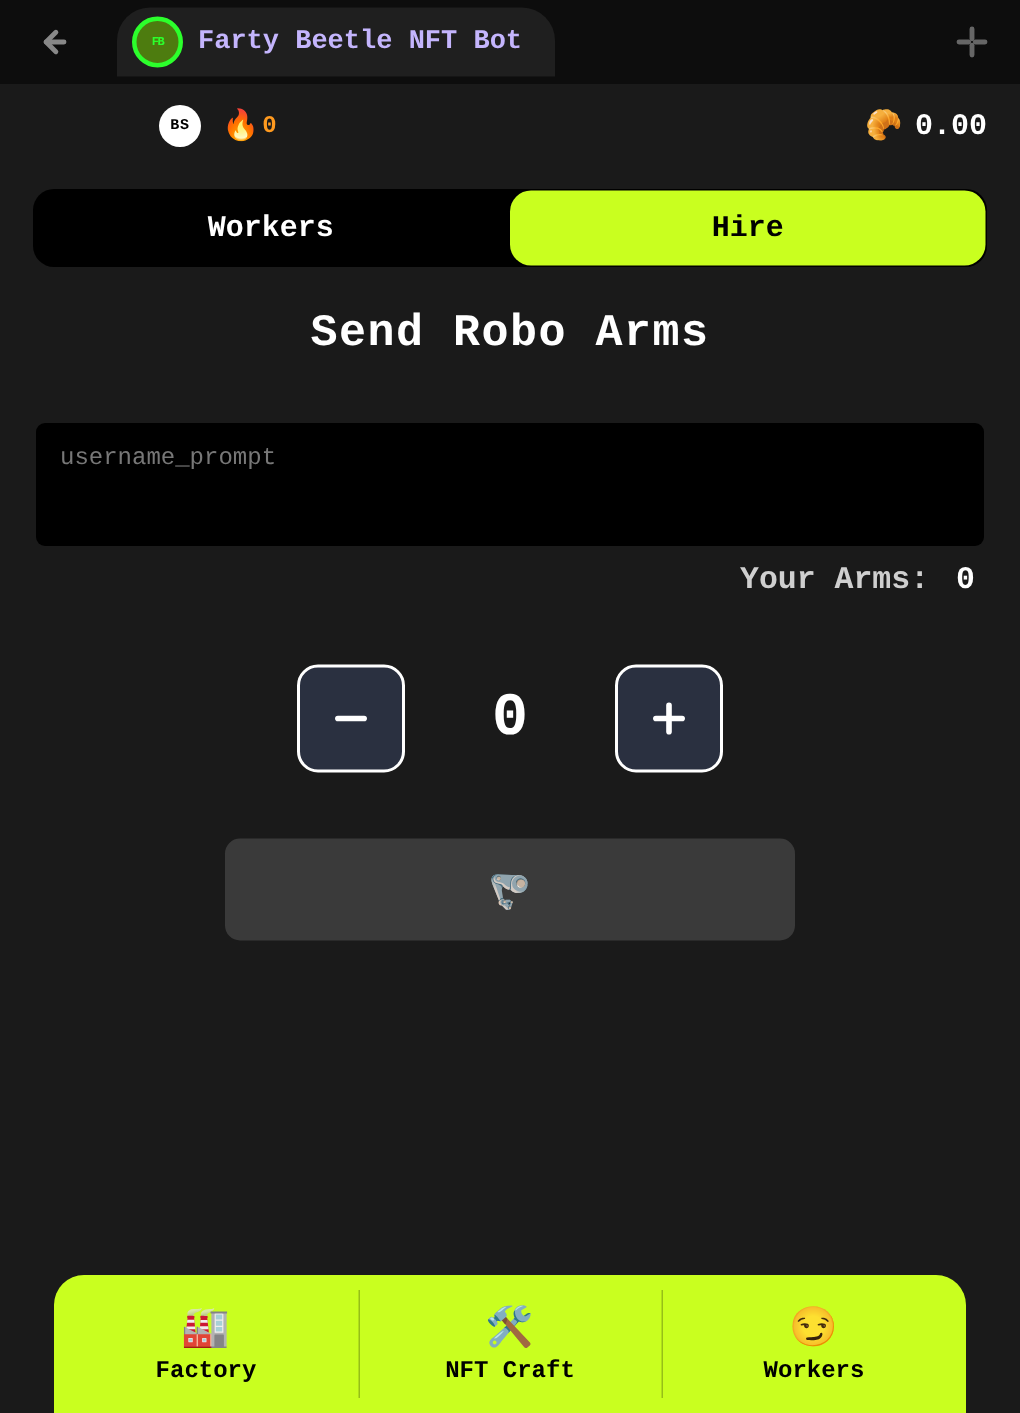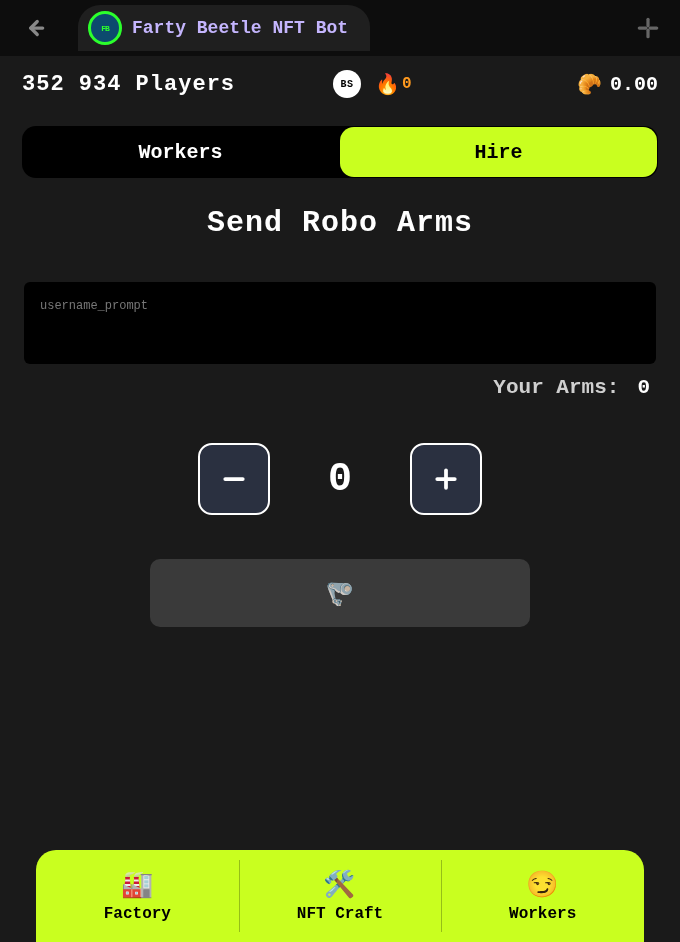--- a/index.html
+++ b/index.html
@@ -3,21 +3,21 @@
 <meta charset="utf-8">
 <style>
   * { box-sizing: border-box; margin: 0; padding: 0; }
   html, body { width: 680px; height: 942px; background: #0d0d0d; font-family: "Courier New", monospace; color: #fff; overflow: hidden; }
   body { display: flex; flex-direction: column; }
 
   
   .titlebar { display: flex; align-items: center; height: 56px; padding: 0 16px; }
   .back-btn { width: 36px; height: 36px; display: flex; align-items: center; justify-content: center; color: #888; cursor: pointer; }
   .tab-pill { display: flex; align-items: center; background: #1f1f1f; border-radius: 22px 22px 0 0; padding: 6px 22px 6px 10px; margin-left: 26px; gap: 10px; }
-  .logo-ring { width: 34px; height: 34px; border: 3px solid #2cff2c; border-radius: 50%; background: #0c4a6e; display: flex; align-items: center; justify-content: center; color: #2cff2c; font-size: 8px; font-weight: bold; letter-spacing: -1px; }
+  .logo-ring { width: 34px; height: 34px; border: 3px solid #2cff2c; border-radius: 50%; background: #4d7c0f; display: flex; align-items: center; justify-content: center; color: #2cff2c; font-size: 8px; font-weight: bold; letter-spacing: -1px; }
   .tab-title { font-weight: bold; font-size: 18px; color: #c4b5fd; }
   .titlebar-spacer { flex: 1; }
   .collapse-icon { width: 32px; height: 32px; display: flex; align-items: center; justify-content: center; color: #666; cursor: pointer; }
 
   
   .app { flex: 1; background: #1a1a1a; display: flex; flex-direction: column; position: relative; }
 
   
   .stats { display: flex; align-items: center; padding: 14px 22px 10px; gap: 14px; font-weight: bold; }
   .players { font-size: 22px; letter-spacing: 1px; }
@@ -34,21 +34,21 @@
   .segmented { margin: 18px 22px 0; height: 52px; background: #000; border-radius: 14px; display: flex; overflow: hidden; }
   .seg-btn { flex: 1; display: flex; align-items: center; justify-content: center; font-weight: bold; font-size: 20px; cursor: pointer; color: #fff; }
   .seg-btn.active { background: #c9ff1f; color: #000; border-radius: 14px; margin: 1px; }
 
   
   .content { padding: 28px 24px 0; text-align: center; display: flex; flex-direction: column; align-items: center; }
   .heading { font-size: 30px; font-weight: 900; letter-spacing: 1px; margin-bottom: 14px; }
   .subtext { color: #9a9a9a; font-size: 19px; line-height: 1.55; max-width: 610px; }
 
   .username-box { margin: 28px 0 8px; width: 100%; background: #000; border-radius: 6px; height: 82px; padding: 14px 16px; text-align: left; }
-  .username-box input { width: 100%; background: transparent; border: none; outline: none; color: #fff; font-family: inherit; font-size: 12px; }
+  .username-box input { width: 100%; background: transparent; border: none; outline: none; color: #fff; font-family: inherit; font-size: 16px; }
   .username-box input::placeholder { color: #777; }
 
   .arms-row { width: 100%; display: flex; justify-content: flex-end; padding: 4px 6px 0; color: #cfcfcf; font-size: 21px; gap: 18px; align-items: baseline; font-weight: bold;}
   .arms-row .val { color: #fff; }
 
   .stepper { display: flex; align-items: center; justify-content: center; gap: 58px; margin-top: 44px; }
   .step-btn { width: 72px; height: 72px; border-radius: 14px; background: #2a3040; border: 2px solid #fff; display: flex; align-items: center; justify-content: center; cursor: pointer; }
   .step-btn svg { stroke: #fff; }
   .step-value { font-size: 40px; font-weight: 900; }
 
@@ -83,21 +83,20 @@
         <line x1="14" y1="12" x2="20" y2="12"></line>
         <line x1="12" y1="4" x2="12" y2="10"></line>
         <line x1="12" y1="14" x2="12" y2="20"></line>
       </svg>
   </div>
 </div>
 
 <div class="app">
 
   <div class="stats">
-    <span class="players">352 934 Players</span>
     <span class="stats-spacer-sm"></span>
     <span class="bs-badge">BS</span>
     <span class="flame-group">
       <span class="flame">🔥</span>
       <span class="flame-val">0</span>
     </span>
     <span class="stats-spacer"></span>
     <span class="coin-group">
       <span class="coin-ic">🥐</span>
       <span>0.00</span>

